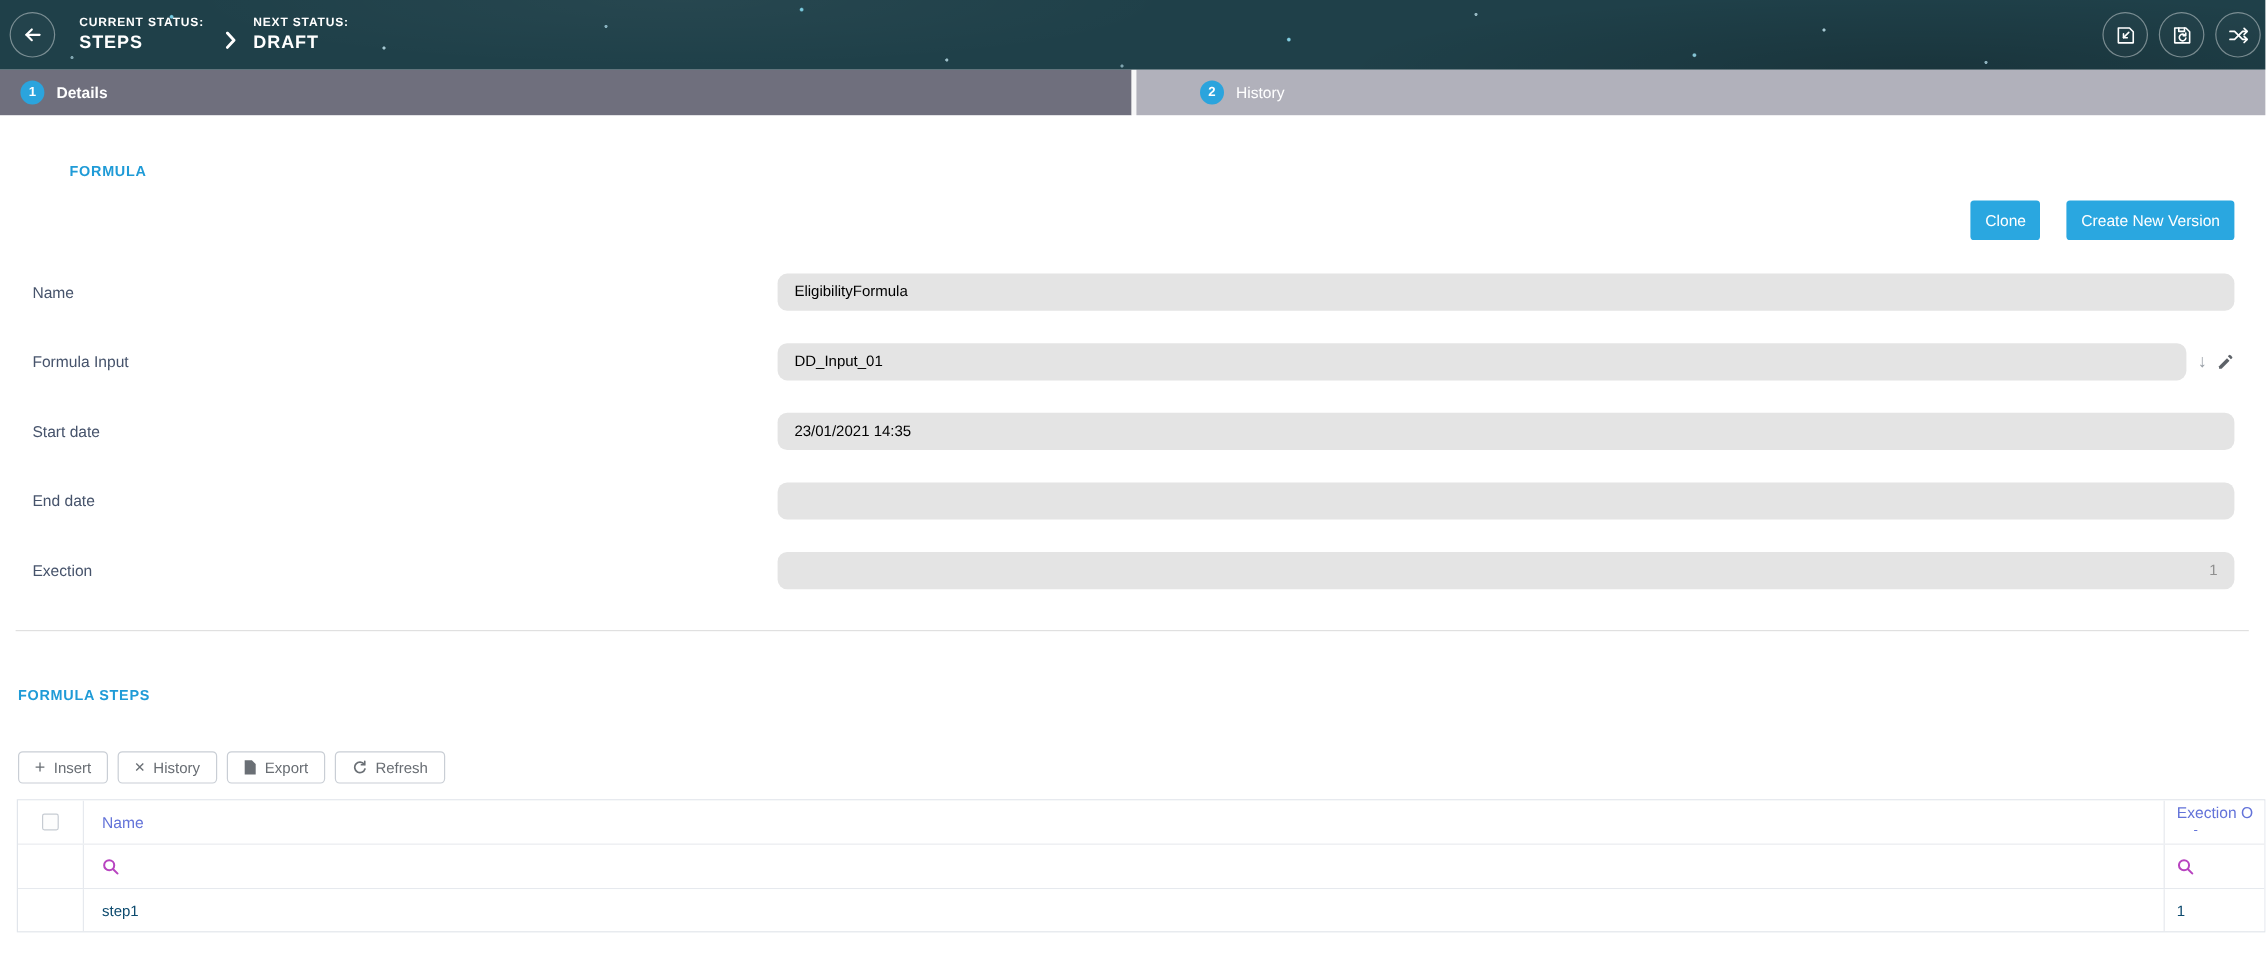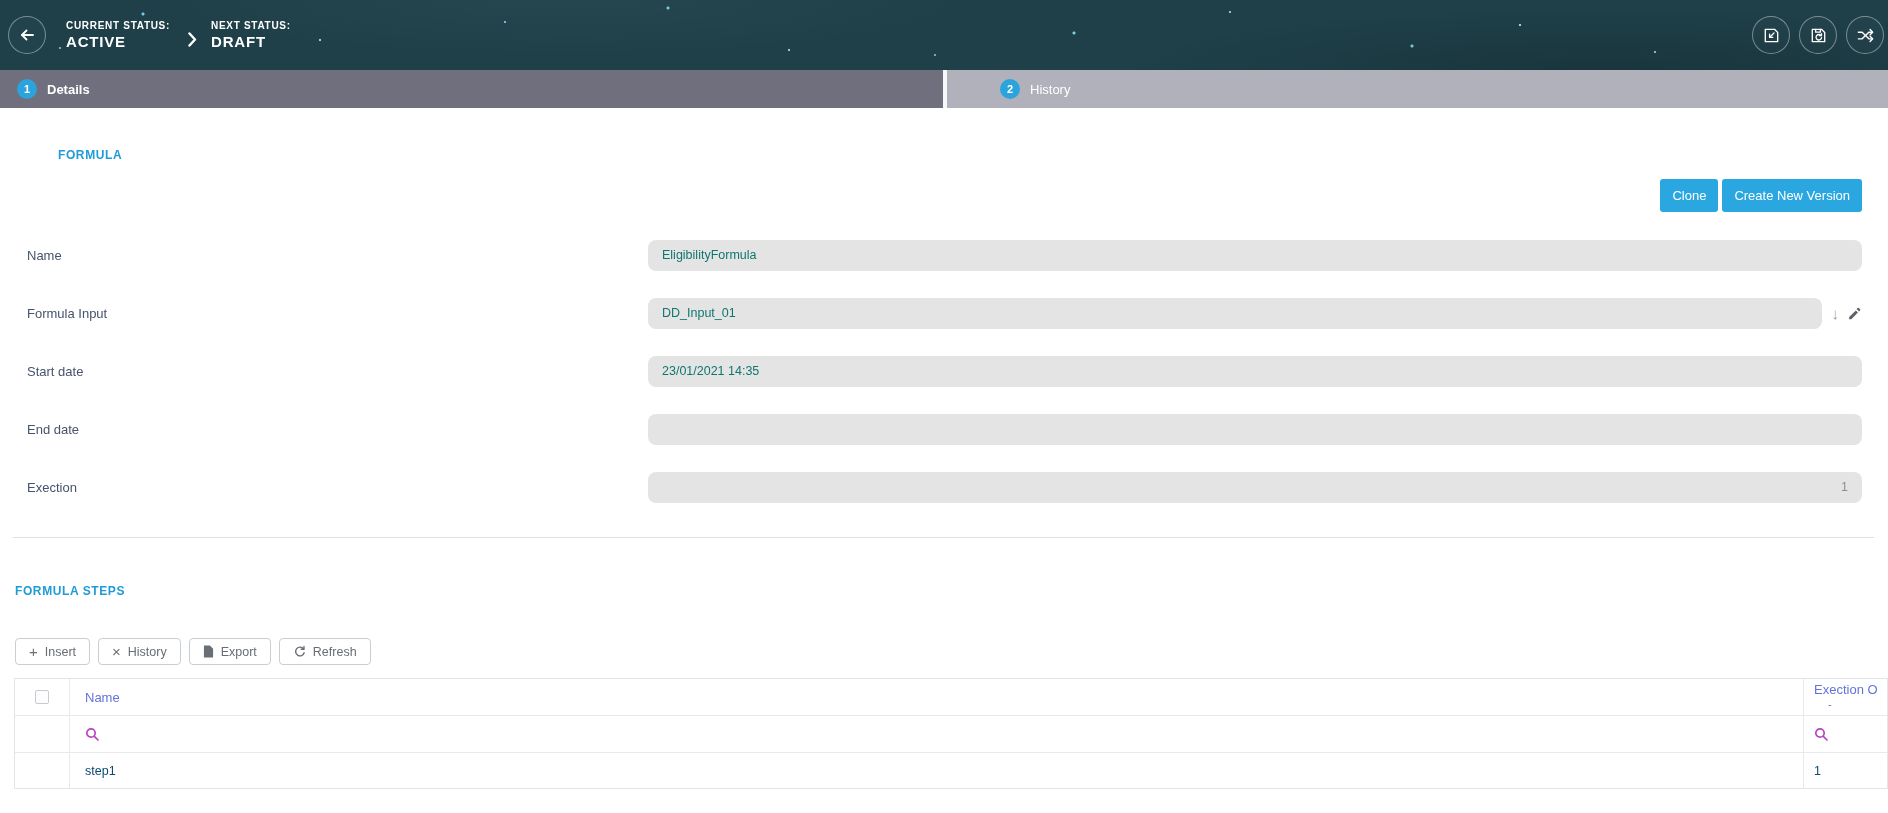--- a/index.html
+++ b/index.html
@@ -1,21 +1,21 @@
 <!DOCTYPE html>
 <html><head>
 <meta charset="utf-8">
 <style>
   * { margin:0; padding:0; box-sizing:border-box; }
   html,body { width:1888px; height:813px; overflow:hidden; background:#fff;
               font-family:"Liberation Sans", sans-serif; }
 
   
   .topbar {
-    position:relative; height:70px; width:100%;
+    position:relative; height:58px; width:100%;
     background-color:#1f4049;
     background-image:
       radial-gradient(circle 1.5px at 143px 14px, rgba(120,210,235,.95) 0 1px, transparent 2px),
       radial-gradient(circle 1px  at 320px 40px, rgba(200,235,245,.8) 0 1px, transparent 1.6px),
       radial-gradient(circle 1px  at 505px 22px, rgba(180,225,240,.7) 0 1px, transparent 1.6px),
       radial-gradient(circle 1.5px at 668px 8px,  rgba(130,215,235,.9) 0 1px, transparent 2px),
       radial-gradient(circle 1px  at 789px 50px, rgba(200,235,245,.75) 0 1px, transparent 1.6px),
       radial-gradient(circle 1.5px at 1074px 33px, rgba(140,220,240,.9) 0 1px, transparent 2px),
       radial-gradient(circle 1px  at 1230px 12px, rgba(200,235,245,.7) 0 1px, transparent 1.6px),
       radial-gradient(circle 1.5px at 1412px 46px, rgba(150,220,238,.85) 0 1px, transparent 2px),
@@ -52,32 +52,32 @@
     color:#fff; font-size:11px; font-weight:700;
     display:flex; align-items:center; justify-content:center; flex:0 0 auto;
   }
   .tab-label { margin-left:10px; font-size:13px; }
   .tab-details .tab-label { font-weight:700;text-align:center; }
   .tab-history .tab-label { font-weight:400; }
 
   
   .section-title { color:#1f9bd7; font-size:12px; font-weight:700; letter-spacing:.6px; }
   #formula-title { margin:40px 0 0 27px;padding-left:31px; }
-  .action-row { display:flex; justify-content:flex-end; gap:4px; margin:17px 26px 0 0; }
+  .action-row { display:flex; justify-content:flex-end; gap:22px; margin:17px 26px 0 0; }
   .blue-btn {
     height:33px; background:#2aa7e0; color:#fff; border:none; border-radius:3px;
     font-size:13px; font-family:inherit; padding:0 12px; cursor:pointer;
   }
   .form { margin:28px 26px 0 27px; }
   .form-row { display:flex; align-items:center; height:31px; margin-bottom:27px; }
   .form-row:last-child { margin-bottom:0; }
   .form-label { width:621px; flex:0 0 auto; font-size:13px; color:#46536b; }
   .field {
     flex:1 1 auto; height:31px; background:#e4e4e4; border-radius:8px;
-    font-size:12.5px; color:#0f766e; line-height:31px; padding:0 14px;
+    font-size:12.5px; color:#000000; line-height:31px; padding:0 14px;
     white-space:nowrap; overflow:hidden; cursor:default;
   }
   .field.right-val { text-align:right; color:#8f8f8f; }
   .shrunk { margin-right:0; }
   .field-extras { display:flex; align-items:center; flex:0 0 auto; width:40px; justify-content:flex-end; gap:8px; }
   .drop-arrow { color:#9aa1a8; font-size:15px; line-height:1; cursor:pointer; }
   .pencil { cursor:pointer; display:flex; }
 
   .separator { height:1px; background:#e0e0e0; margin:34px 14px 0 13px; }
 
@@ -122,21 +122,21 @@
     <span style="display:flex;">
       <svg width="20" height="20" viewBox="0 0 20 20" fill="none" stroke="#fff" stroke-width="1.8" stroke-linecap="round" stroke-linejoin="round">
         <path d="M16 10 H5"></path>
           <path d="M9.5 5.5 L5 10 l4.5 4.5"></path>
       </svg>
     </span>
   </div>
 
   <div class="status-block">
     <div class="status-label">CURRENT STATUS:</div>
-    <div class="status-value">ACTIVE</div>
+    <div class="status-value">STEPS</div>
   </div>
 
   <div class="status-chevron" style="display:flex;">
     <svg width="9" height="15" viewBox="0 0 9 15" fill="none" stroke="#fff" stroke-width="2.4" stroke-linecap="round" stroke-linejoin="round">
       <path d="M1.5 1.5 L7 7.5 L1.5 13.5"></path>
     </svg>
   </div>
 
   <div class="status-block next-block">
     <div class="status-label">NEXT STATUS:</div>

